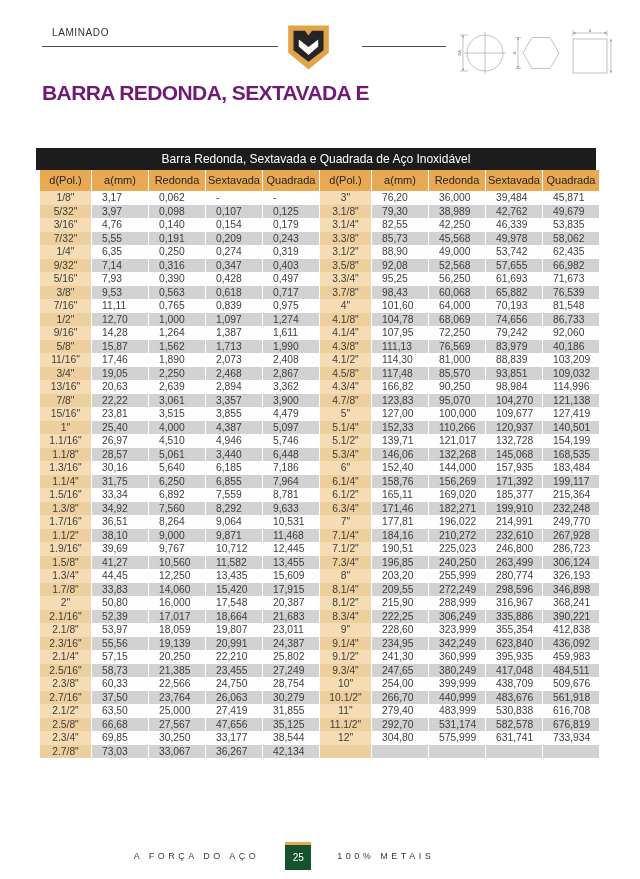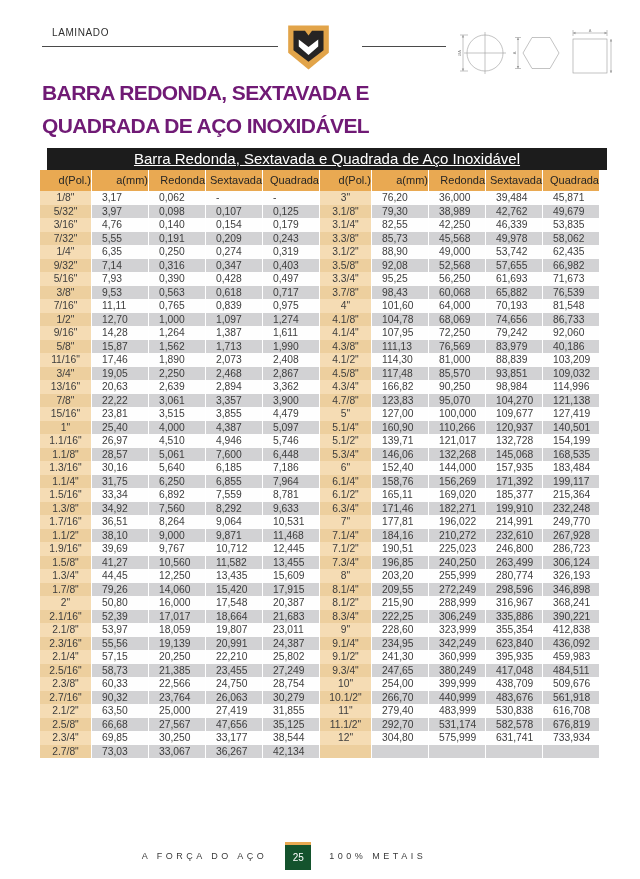--- a/index.html
+++ b/index.html
@@ -12,35 +12,35 @@
   .category{position:absolute;left:52px;top:27px;font-size:10px;letter-spacing:.6px;color:#2f2f2f;}
   .rule{position:absolute;top:46px;height:1px;background:#4a4a4a;}
   .rule-left{left:42px;width:236px;}
   .rule-right{left:362px;width:84px;}
   .logo{position:absolute;left:282px;top:21px;}
   .profiles{position:absolute;left:455px;top:27px;}
   
   .title{position:absolute;left:42px;top:76px;font-size:21px;font-weight:bold;
     color:#701a75;line-height:33px;letter-spacing:-.6px;}
   
-  .tbl-titlebar{position:absolute;left:47px;top:148px;width:560px;height:22px;
-    background:var(--bar,#1c1c1c);color:#fff;font-size:15px;line-height:22px;text-align:center;text-decoration:underline;}
+  .tbl-titlebar{position:absolute;left:36px;top:148px;width:560px;height:22px;
+    background:var(--bar,#1c1c1c);color:#fff;font-size:12px;line-height:22px;text-align:center;}
   .grid{position:absolute;left:40px;top:170px;width:560px;display:grid;
     grid-template-columns:52px 57px 57px 57px 57px 52px 57px 57px 57px 57px;
     grid-template-rows:21px; grid-auto-rows:13.5px;}
-  .th{background:var(--accent,#e9a952);text-align:right;font-size:11px;line-height:21px;
+  .th{background:var(--accent,#e9a952);text-align:center;font-size:11px;line-height:21px;
     color:#252525;border-right:1px solid #fff;box-sizing:border-box;white-space:nowrap;}
   .td{background:#fefefe;font-size:10.3px;line-height:13.5px;padding-left:10px;
     color:#3d3d3d;border-right:1px solid #fff;box-sizing:border-box;white-space:nowrap;overflow:hidden;}
   .td.d{background:var(--tanL,#f5dcb4);text-align:center;padding-left:0;}
   .td.even{background:var(--stripe,#d2d2d4);}
   .td.d.even{background:var(--tanD,#edcf9e);}
   
   .footer{position:absolute;left:0;top:842px;width:568px;display:flex;
-    justify-content:center;align-items:center;gap:18px;}
+    justify-content:center;align-items:center;gap:26px;}
   .foot-text{font-size:9px;letter-spacing:3.5px;color:#3a3a3a;white-space:nowrap;}
   .pagebox{width:26px;height:25px;background:#14532d;border-top:3px solid var(--accent,#e9a952);
     color:#fff;font-size:10px;display:flex;align-items:center;justify-content:center;}
 </style>
 </head>
 <body>
 
 <div class="page" style="--bar: #1c1c1c; --accent: #e9a952; --tanL: #f5dcb4; --tanD: #edcf9e; --stripe: #d2d2d4;">
 
   <span class="category">LAMINADO</span>
@@ -82,21 +82,20 @@
       <line x1="152" y1="3" x2="152" y2="9"></line>
       <path d="M118,6 l2.5,-1.2 l0,2.4 Z M152,6 l-2.5,-1.2 l0,2.4 Z" fill="#9a9a9a" stroke="none"></path>
       <text x="135" y="4.5" font-size="4" fill="#8a8a8a" stroke="none" text-anchor="middle" font-family="Liberation Sans, sans-serif">A</text>
       <line x1="156" y1="12" x2="156" y2="46"></line>
       <path d="M156,12 l-1.2,2.5 l2.4,0 Z M156,46 l-1.2,-2.5 l2.4,0 Z" fill="#9a9a9a" stroke="none"></path>
     </g>
   </svg>
 
   <div class="title">
     <div>BARRA REDONDA, SEXTAVADA E</div>
-    <div>QUADRADA DE AÇO INOXIDÁVEL</div>
   </div>
 
   <div class="tbl-titlebar">Barra Redonda, Sextavada e Quadrada de Aço Inoxidável</div>
   <div class="grid" id="table-grid">
       <div class="th">d(Pol.)</div>
       <div class="th">a(mm)</div>
       <div class="th">Redonda</div>
       <div class="th">Sextavada</div>
       <div class="th">Quadrada</div>
       <div class="th">d(Pol.)</div>
@@ -273,38 +272,38 @@
       <div class="td">127,00</div>
       <div class="td">100,000</div>
       <div class="td">109,677</div>
       <div class="td">127,419</div>
       <div class="td d even">1"</div>
       <div class="td even">25,40</div>
       <div class="td even">4,000</div>
       <div class="td even">4,387</div>
       <div class="td even">5,097</div>
       <div class="td d even">5.1/4"</div>
-      <div class="td even">160,90</div>
+      <div class="td even">152,33</div>
       <div class="td even">110,266</div>
       <div class="td even">120,937</div>
       <div class="td even">140,501</div>
       <div class="td d">1.1/16"</div>
       <div class="td">26,97</div>
       <div class="td">4,510</div>
       <div class="td">4,946</div>
       <div class="td">5,746</div>
       <div class="td d">5.1/2"</div>
       <div class="td">139,71</div>
       <div class="td">121,017</div>
       <div class="td">132,728</div>
       <div class="td">154,199</div>
       <div class="td d even">1.1/8"</div>
       <div class="td even">28,57</div>
       <div class="td even">5,061</div>
-      <div class="td even">7,600</div>
+      <div class="td even">3,440</div>
       <div class="td even">6,448</div>
       <div class="td d even">5.3/4"</div>
       <div class="td even">146,06</div>
       <div class="td even">132,268</div>
       <div class="td even">145,068</div>
       <div class="td even">168,535</div>
       <div class="td d">1.3/16"</div>
       <div class="td">30,16</div>
       <div class="td">5,640</div>
       <div class="td">6,185</div>
@@ -388,21 +387,21 @@
       <div class="td">44,45</div>
       <div class="td">12,250</div>
       <div class="td">13,435</div>
       <div class="td">15,609</div>
       <div class="td d">8"</div>
       <div class="td">203,20</div>
       <div class="td">255,999</div>
       <div class="td">280,774</div>
       <div class="td">326,193</div>
       <div class="td d even">1.7/8"</div>
-      <div class="td even">79,26</div>
+      <div class="td even">33,83</div>
       <div class="td even">14,060</div>
       <div class="td even">15,420</div>
       <div class="td even">17,915</div>
       <div class="td d even">8.1/4"</div>
       <div class="td even">209,55</div>
       <div class="td even">272,249</div>
       <div class="td even">298,596</div>
       <div class="td even">346,898</div>
       <div class="td d">2"</div>
       <div class="td">50,80</div>
@@ -468,21 +467,21 @@
       <div class="td">60,33</div>
       <div class="td">22,566</div>
       <div class="td">24,750</div>
       <div class="td">28,754</div>
       <div class="td d">10"</div>
       <div class="td">254,00</div>
       <div class="td">399,999</div>
       <div class="td">438,709</div>
       <div class="td">509,676</div>
       <div class="td d even">2.7/16"</div>
-      <div class="td even">90,32</div>
+      <div class="td even">37,50</div>
       <div class="td even">23,764</div>
       <div class="td even">26,063</div>
       <div class="td even">30,279</div>
       <div class="td d even">10.1/2"</div>
       <div class="td even">266,70</div>
       <div class="td even">440,999</div>
       <div class="td even">483,676</div>
       <div class="td even">561,918</div>
       <div class="td d">2.1/2"</div>
       <div class="td">63,50</div>

